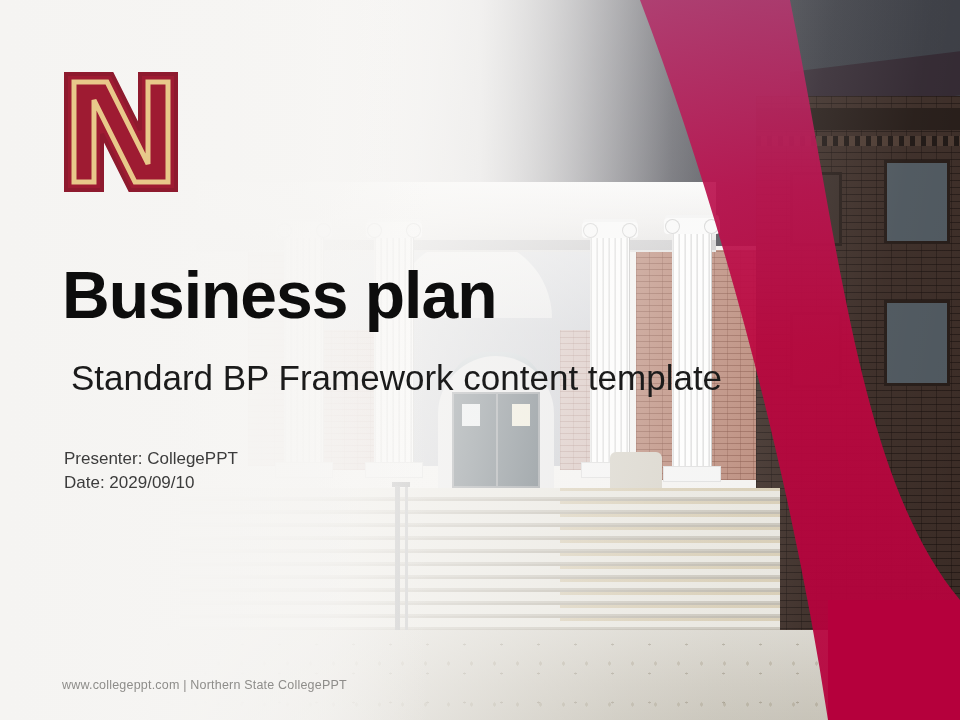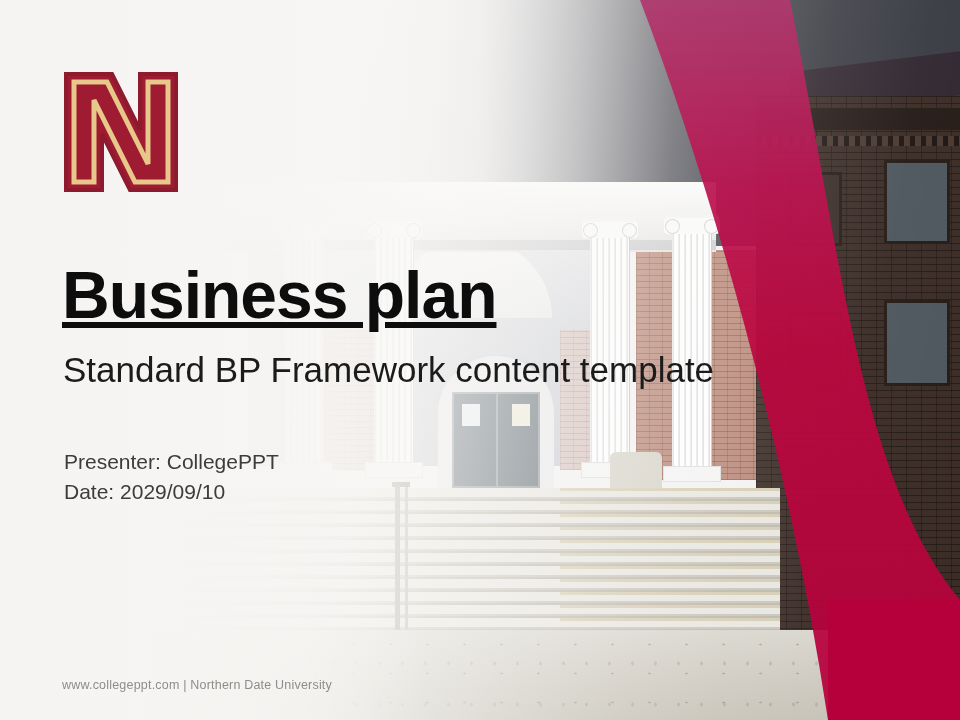--- a/index.html
+++ b/index.html
@@ -293,36 +293,35 @@
   .title {
     position: absolute;
     left: 62px; top: 262px;
     margin: 0;
     font-size: 66px;
     font-weight: bold;
     color: #0d0d0d;
     letter-spacing: -1px;
     line-height: 1;
     white-space: nowrap;
-    text-decoration: underline;
   }
   .subtitle {
     position: absolute;
     left: 63px; top: 352px;
-    margin: 0;
+    margin: 8px;
     font-size: 35px;
     font-weight: normal;
     color: #1b1b1b;
     line-height: 1;
     white-space: nowrap;
   }
   .meta {
     position: absolute;
     left: 64px; top: 447px;
-    font-size: 21px;
+    font-size: 17px;
     color: #3c3c3c;
     line-height: 1.42;
   }
   .meta div { white-space: nowrap; }
 
   .footer {
     position: absolute;
     left: 62px; top: 678px;
     font-size: 12.5px;
     color: #8e8d8a;
@@ -421,15 +420,15 @@
 
   <h1 class="title">Business plan</h1>
 
   <h2 class="subtitle">Standard BP Framework content template</h2>
 
   <div class="meta">
     <div>Presenter: CollegePPT</div>
     <div>Date: 2029/09/10</div>
   </div>
 
-  <div class="footer">www.collegeppt.com | Northern Date University</div>
+  <div class="footer">www.collegeppt.com | Northern State CollegePPT</div>
 
 </div>
 
 </body></html>

